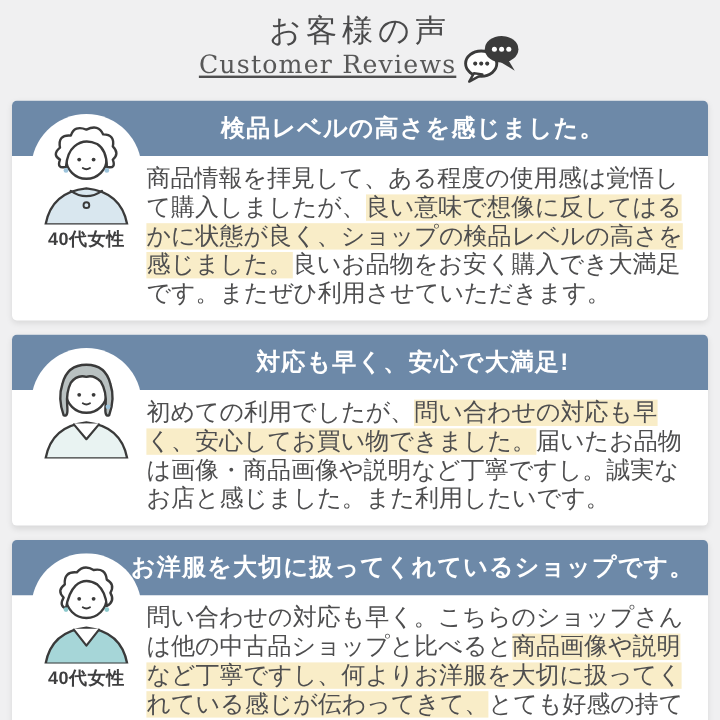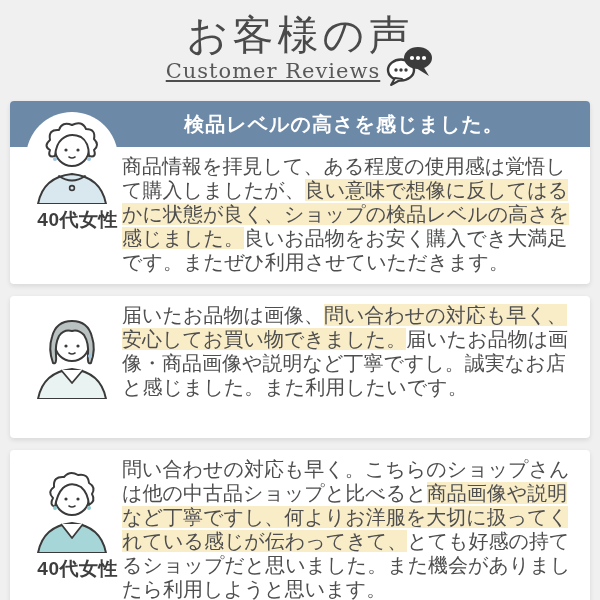--- a/index.html
+++ b/index.html
@@ -11,21 +11,21 @@
   html,body{width:600px;height:600px;overflow:hidden;}
   body{
     background:var(--background);
     font-family:"Liberation Sans","DejaVu Sans",sans-serif;
     color:var(--body-text);
   }
   .wrap{padding:12px 10px 0;}
   .page-header{text-align:center;margin-bottom:14px;}
   .page-title{
     font-family:"DejaVu Serif","Liberation Serif",serif;
-    font-size:41px;font-weight:500;color:var(--heading-text);
+    font-size:26px;font-weight:500;color:var(--heading-text);
     letter-spacing:4px;line-height:1.15;
   }
   .subtitle-row{display:flex;justify-content:center;align-items:flex-end;gap:6px;margin-top:0;text-decoration:underline;}
   .page-subtitle{
     font-family:"DejaVu Serif","Liberation Serif",serif;
     font-size:21px;color:#585858;letter-spacing:1px;padding-bottom:4px;
   }
   .bubble-icon{width:48px;height:42px;flex:0 0 auto;margin-top:-14px;}
   .card{
     position:relative;background:var(--card-bg);border-radius:4px;
@@ -33,22 +33,22 @@
   }
   .bar{
     height:46px;background:var(--bar);border-radius:4px 4px 0 0;
     display:flex;align-items:center;justify-content:center;padding-left:88px;
   }
   .card-title{
     color:var(--bar-text);font-size:20px;font-weight:bold;letter-spacing:1px;white-space:nowrap;
   }
   .avatar{position:absolute;top:11px;left:16px;width:92px;height:92px;}
   .reviewer{
-    position:absolute;top:106px;left:16px;width:92px;text-align:right;
-    font-size:19px;font-weight:bold;color:var(--label-text);letter-spacing:.5px;
+    position:absolute;top:106px;left:16px;width:92px;text-align:center;
+    font-size:15px;font-weight:bold;color:var(--label-text);letter-spacing:.5px;
   }
   .body-text{
     padding:7px 14px 10px 112px;font-size:20px;line-height:24px;color:var(--body-text);
   }
   .hl{background:var(--highlight);}
 </style>
 </head>
 <body>
 
 <div class="wrap">
@@ -87,35 +87,41 @@
       <circle cx="52" cy="38" r="1.6" fill="#3a3a3a"></circle>
       <path d="M43 45 Q46 47 49 45" fill="none" stroke="#3a3a3a" stroke-width="1.6" stroke-linecap="round"></path>
       <circle cx="29" cy="47" r="2" fill="#9dc4dc"></circle>
       <circle cx="63" cy="47" r="2" fill="#9dc4dc"></circle>
     </svg>
     <div class="reviewer">40代女性</div>
     <p class="body-text"><span>商品情報を拝見して、ある程度の使用感は覚悟して購入しましたが、</span><span class="hl">良い意味で想像に反してはるかに状態が良く、ショップの検品レベルの高さを感じました。</span><span>良いお品物をお安く購入でき大満足です。またぜひ利用させていただきます。</span></p>
   </section>
 
   <section class="card">
+    <div class="bar">
+      <h2 class="card-title">対応も早く、安心で大満足!</h2>
+    </div>
     <svg class="avatar" viewBox="0 0 92 92" aria-hidden="true">
       <circle cx="46" cy="46" r="46" fill="#ffffff"></circle>
       <path d="M12 92 Q17 65 46 62 Q75 65 80 92 Z" fill="#e9f3f2" stroke="#3a3a3a" stroke-width="2" stroke-linejoin="round"></path>
       <path d="M35 63 L46 76 L57 63" fill="#ffffff" stroke="#3a3a3a" stroke-width="1.8" stroke-linejoin="round"></path>
       <circle cx="46" cy="37" r="17" fill="#ffffff" stroke="#3a3a3a" stroke-width="2"></circle>
       <path d="M27 56 Q22 42 26 30 Q30 14 46 14 Q62 14 66 30 Q70 42 65 56 Q61 58 62 48 Q63 36 58 28 Q52 22 46 24 Q38 22 33 29 Q29 37 30 48 Q31 58 27 56 Z" fill="#b9c1c1" stroke="#3a3a3a" stroke-width="2" stroke-linejoin="round"></path>
       <circle cx="40" cy="39" r="1.6" fill="#3a3a3a"></circle>
       <circle cx="52" cy="39" r="1.6" fill="#3a3a3a"></circle>
       <path d="M43 46 Q46 48 49 46" fill="none" stroke="#3a3a3a" stroke-width="1.6" stroke-linecap="round"></path>
       <circle cx="64" cy="49" r="2" fill="#9dc4dc"></circle>
     </svg>
-    <p class="body-text"><span>届いたお品物は画像、</span><span class="hl">問い合わせの対応も早く、安心してお買い物できました。</span><span>届いたお品物は画像・商品画像や説明など丁寧ですし。誠実なお店と感じました。また利用したいです。</span></p>
+    <p class="body-text"><span>初めての利用でしたが、</span><span class="hl">問い合わせの対応も早く、安心してお買い物できました。</span><span>届いたお品物は画像・商品画像や説明など丁寧ですし。誠実なお店と感じました。また利用したいです。</span></p>
   </section>
 
   <section class="card">
+    <div class="bar">
+      <h2 class="card-title">お洋服を大切に扱ってくれているショップです。</h2>
+    </div>
     <svg class="avatar" viewBox="0 0 92 92" aria-hidden="true">
       <circle cx="46" cy="46" r="46" fill="#ffffff"></circle>
       <path d="M12 92 Q17 65 46 62 Q75 65 80 92 Z" fill="#a6d6d8" stroke="#3a3a3a" stroke-width="2" stroke-linejoin="round"></path>
       <path d="M35 63 L46 77 L57 63" fill="#ffffff" stroke="#3a3a3a" stroke-width="1.8" stroke-linejoin="round"></path>
       <circle cx="46" cy="37" r="17" fill="#ffffff" stroke="#3a3a3a" stroke-width="2"></circle>
       <path d="M29 46 Q23 44 27 37 Q21 31 28 26 Q27 15 38 16 Q44 9 52 14 Q62 12 63 22 Q70 26 66 33 Q70 40 63 44 Q62 32 55 26 Q45 20 37 27 Q31 33 29 46 Z" fill="#ffffff" stroke="#3a3a3a" stroke-width="2" stroke-linejoin="round"></path>
       <circle cx="40" cy="38" r="1.6" fill="#3a3a3a"></circle>
       <circle cx="52" cy="38" r="1.6" fill="#3a3a3a"></circle>
       <path d="M43 45 Q46 47 49 45" fill="none" stroke="#3a3a3a" stroke-width="1.6" stroke-linecap="round"></path>
       <circle cx="29" cy="47" r="2" fill="#8ecace"></circle>

